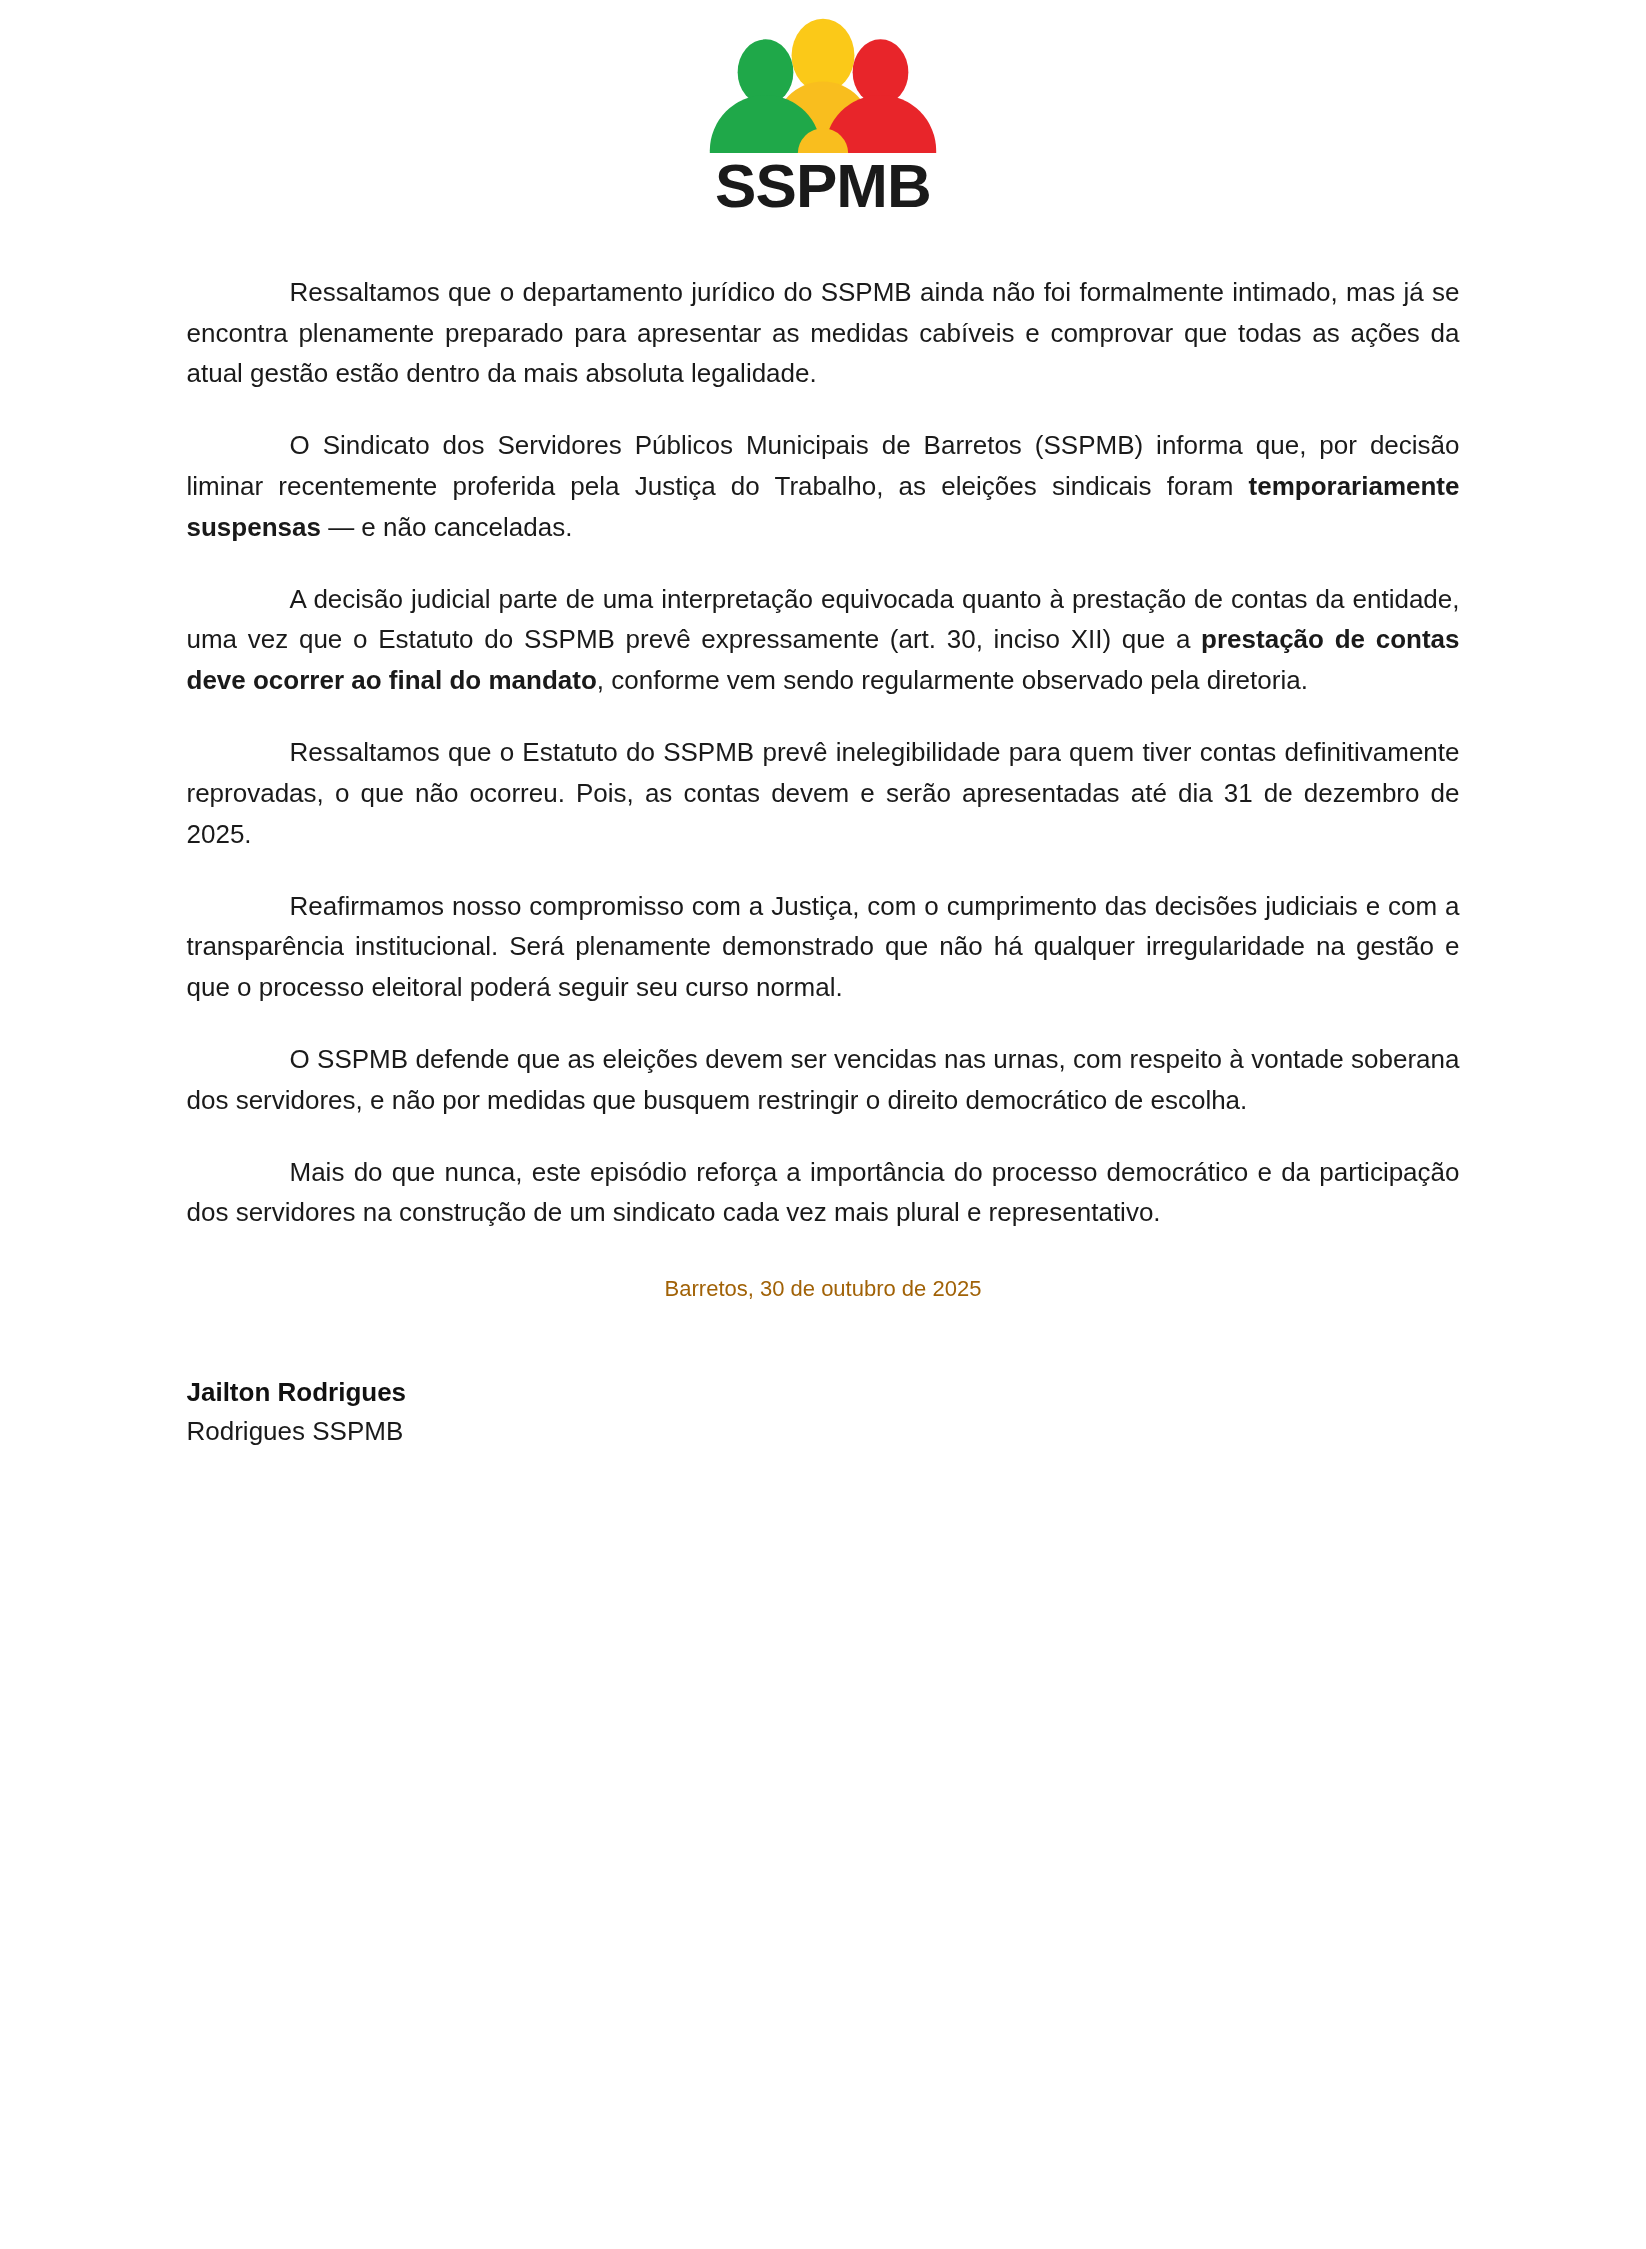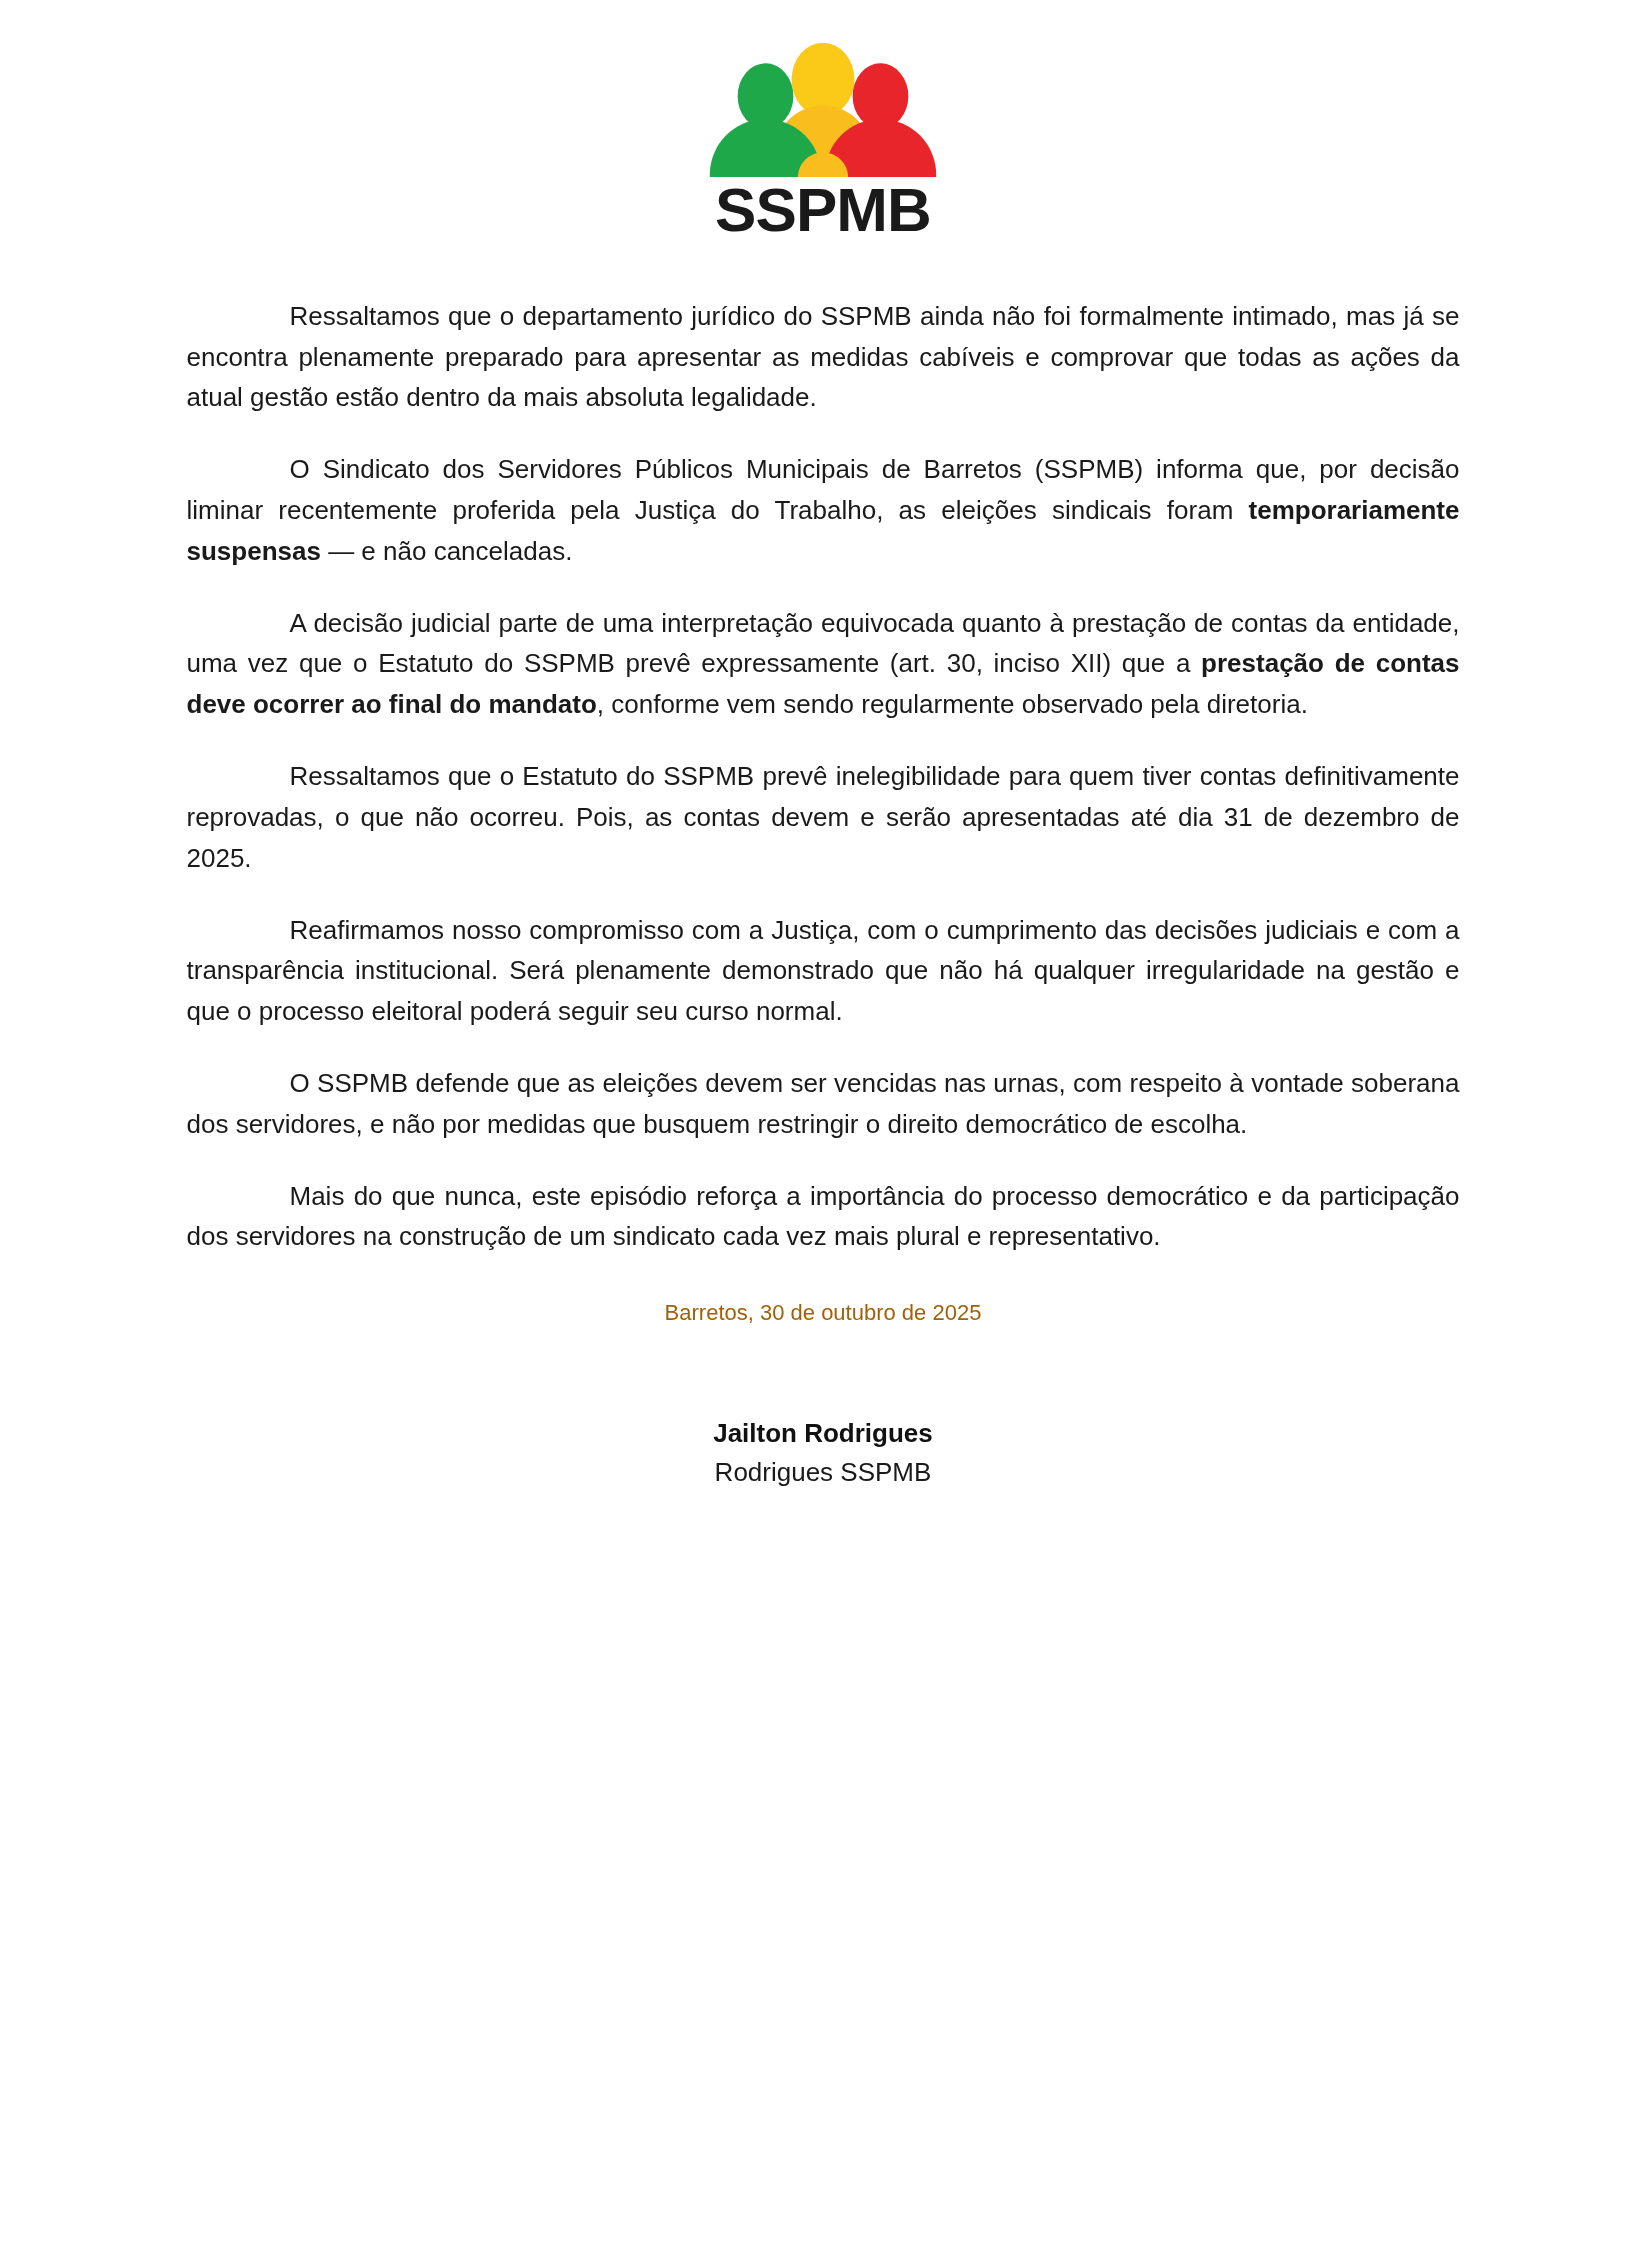--- a/index.html
+++ b/index.html
@@ -16,21 +16,21 @@
     width: 1646px;
     height: 2331px;
     background: #ffffff;
     box-sizing: border-box;
     overflow: hidden;
   }
 
   
   .logo-block {
     width: 100%;
-    padding-top: 40px;
+    padding-top: 16px;
     display: flex;
     flex-direction: column;
     align-items: center;
   }
   .logo-mark {
     position: relative;
     width: 270px;
     height: 137px;
   }
   .logo-mark svg { display: block; width: 270px; height: 137px; }
@@ -75,22 +75,21 @@
 
   .place-date {
     margin: 39px 0 0 0;
     text-align: center;
     font-size: 22px;
     line-height: 1.5;
     color: #a16207;
   }
 
   .signature {
-    margin-top: 85px;
-    text-align: center;
+    margin-top: 68px;
   }
   .sig-name {
     font-size: 26px;
     font-weight: bold;
     line-height: 1.5;
     color: #111111;
   }
   .sig-role {
     font-size: 26px;
     line-height: 1.5;

